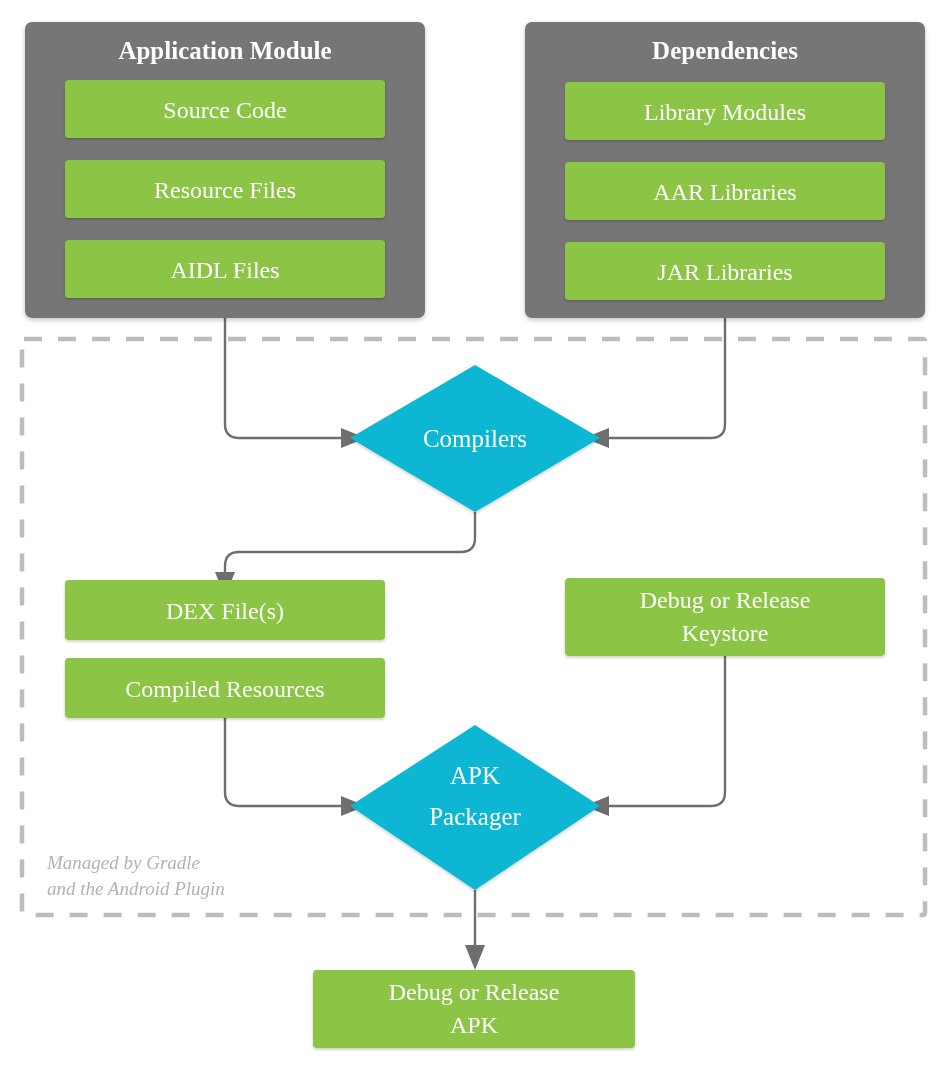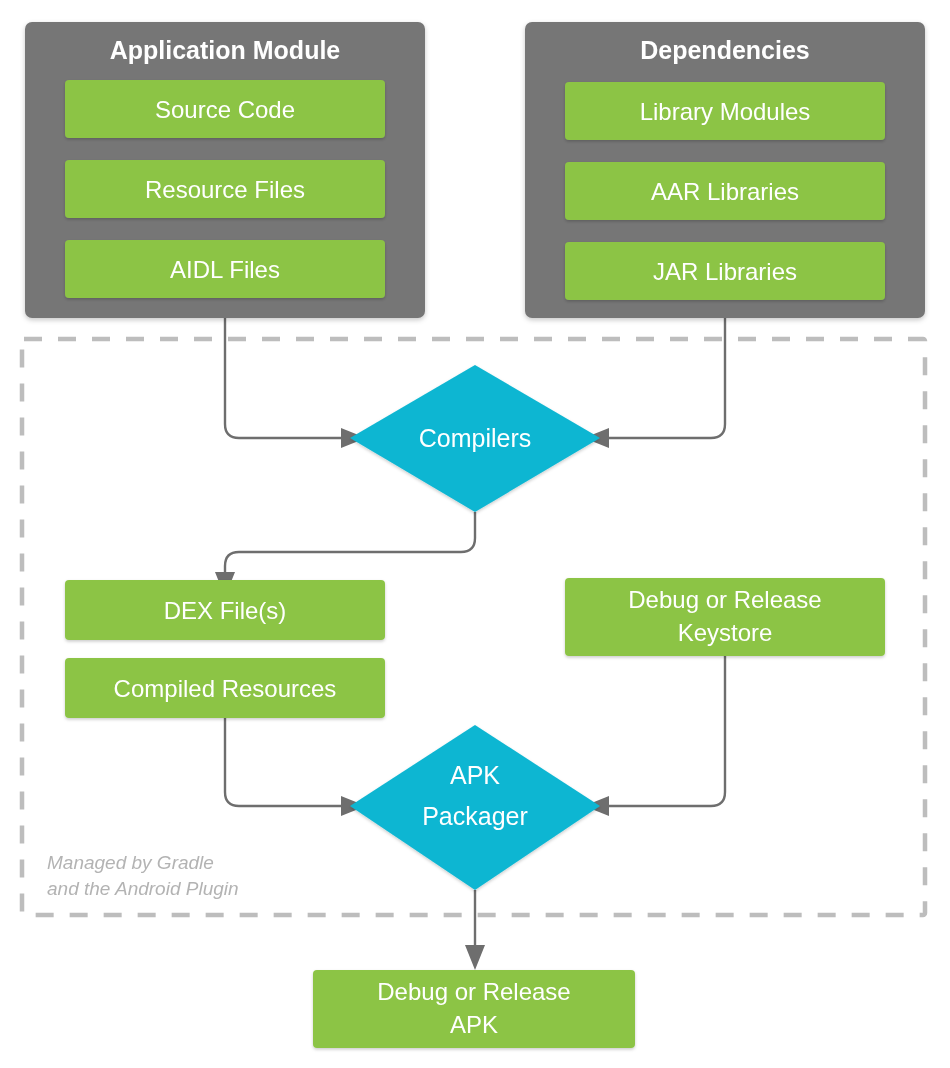--- a/index.html
+++ b/index.html
@@ -11,20 +11,21 @@
   body {
     width: 950px;
     height: 1068px;
     font-family: "Liberation Sans", sans-serif;
     overflow: hidden;
   }
   #diagram-root {
     position: relative;
     width: 813px;
     height: 1068px;
+    font-family: Liberation Serif, serif;
   }
   svg.canvas {
     position: absolute;
     top: 0;
     left: 0;
     width: 950px;
     height: 1068px;
   }
   .panel-title {
     font-size: 25px;

